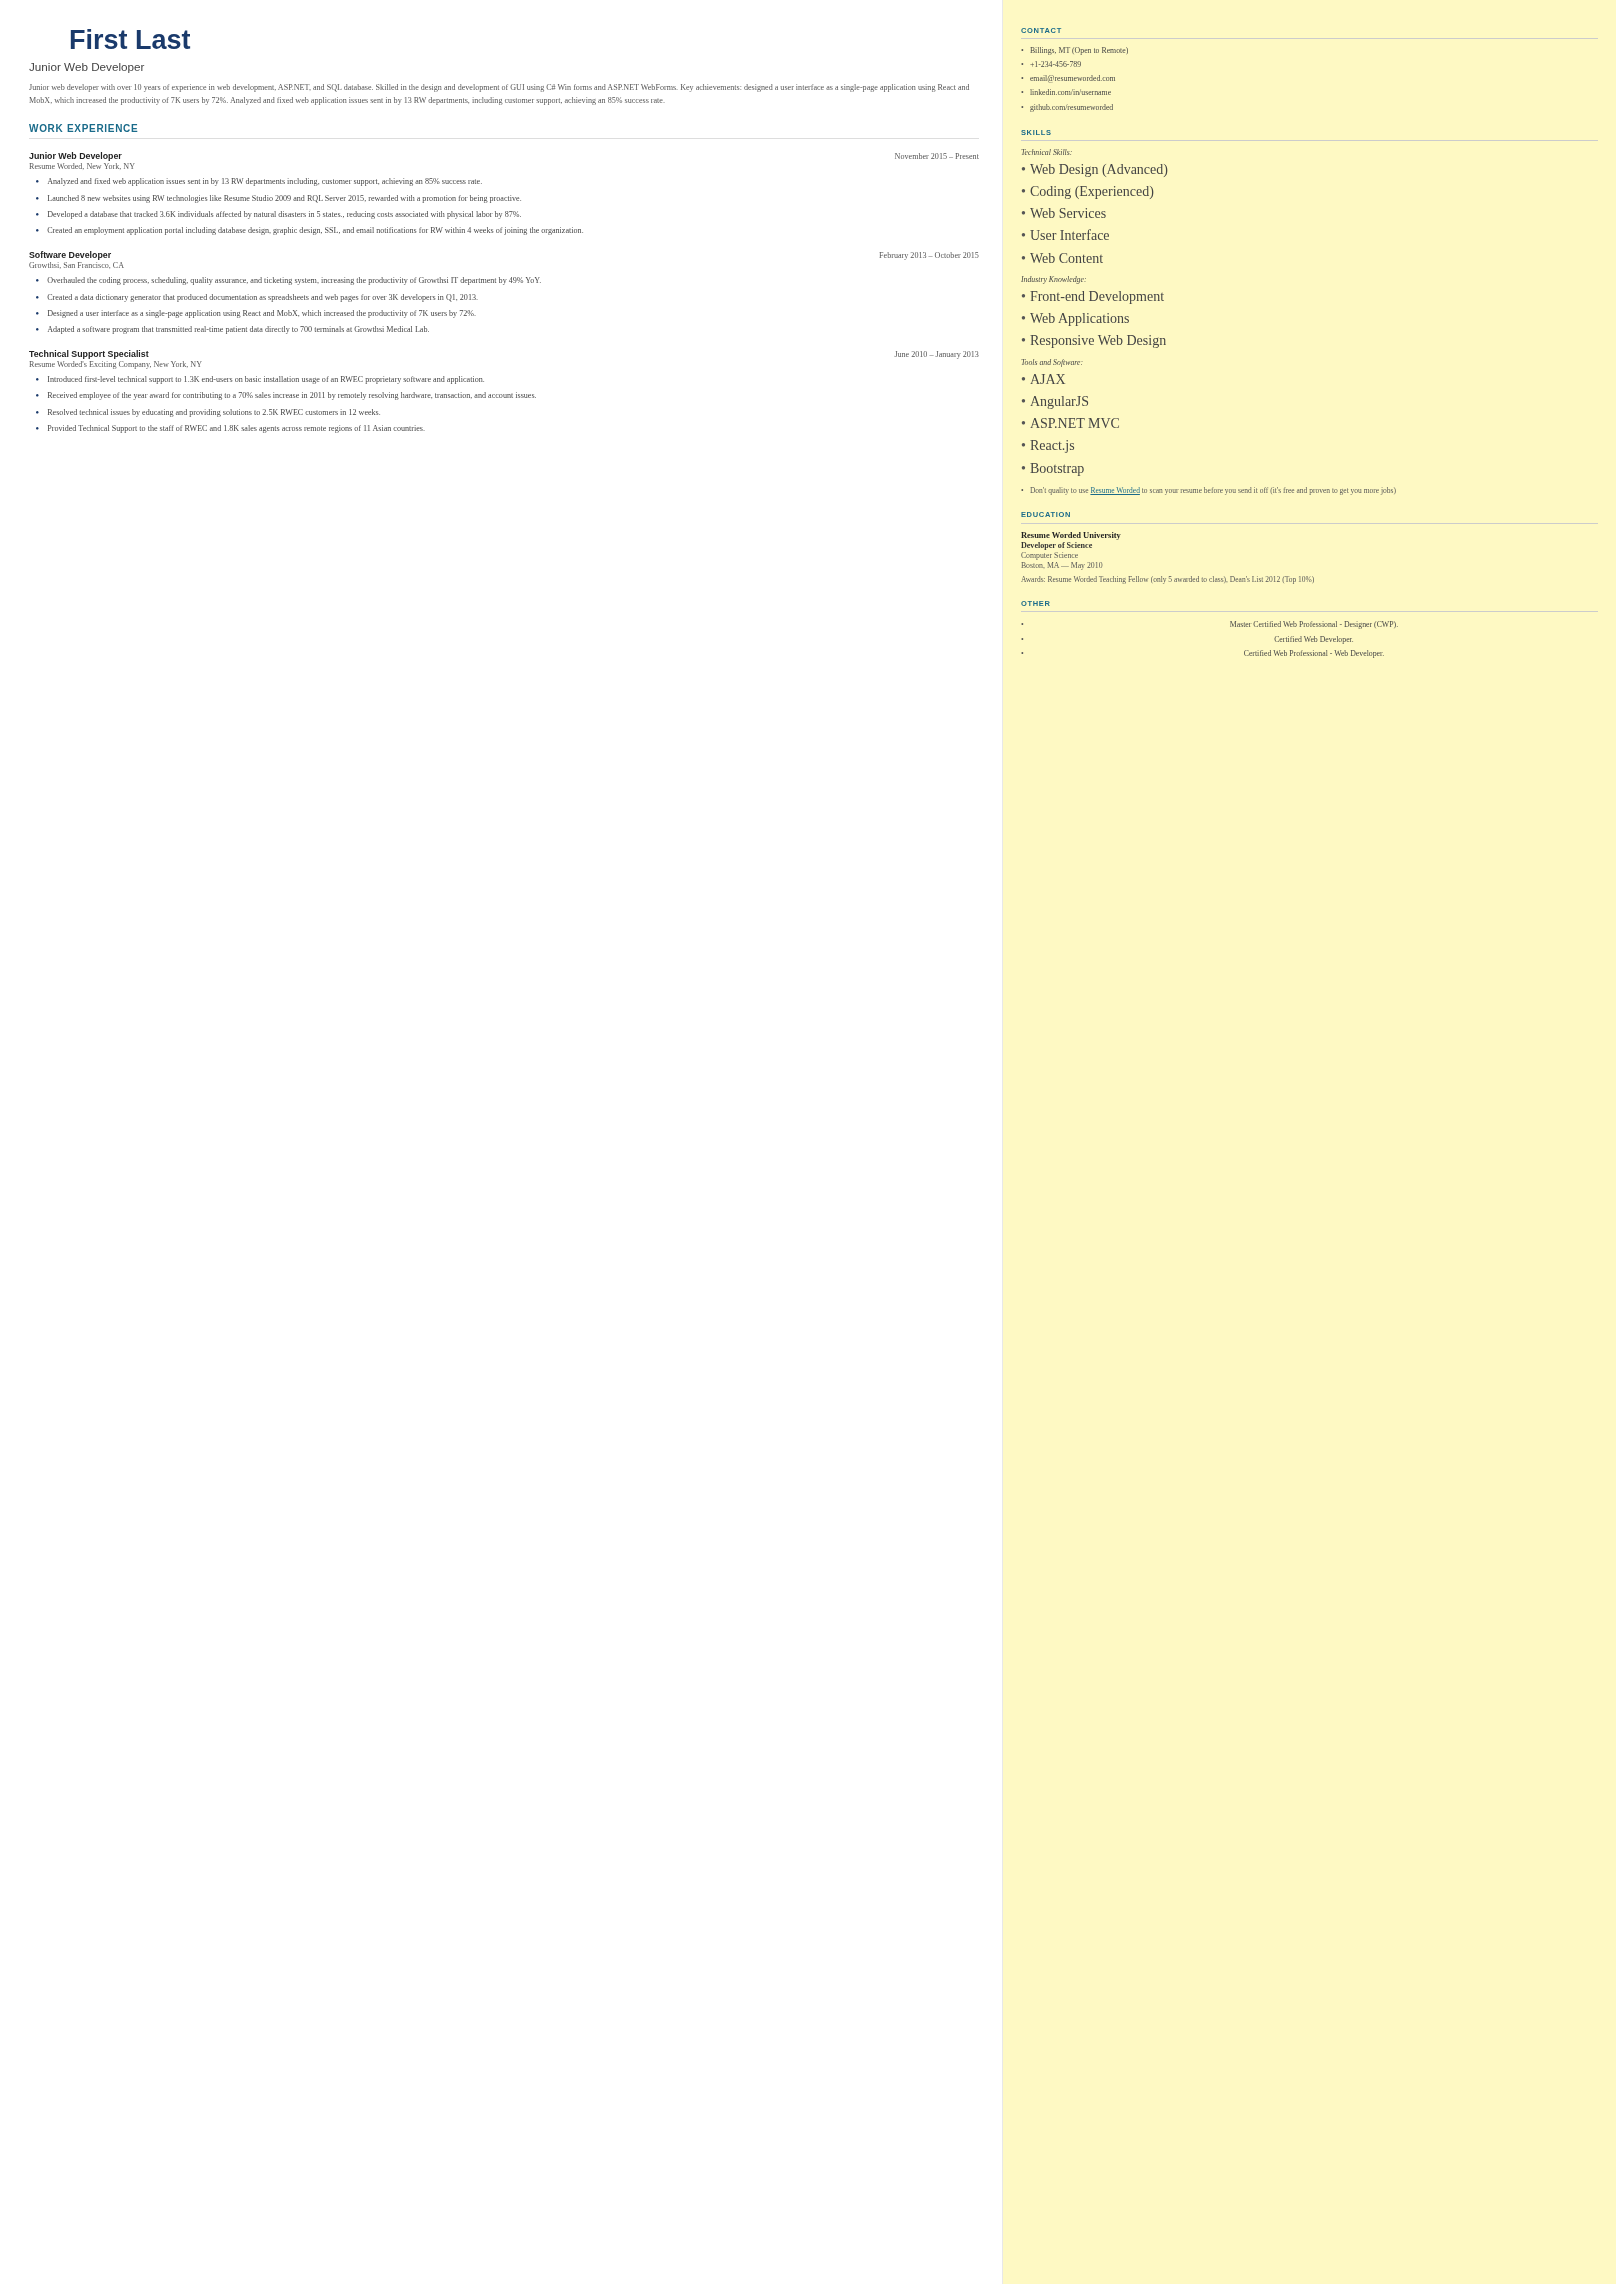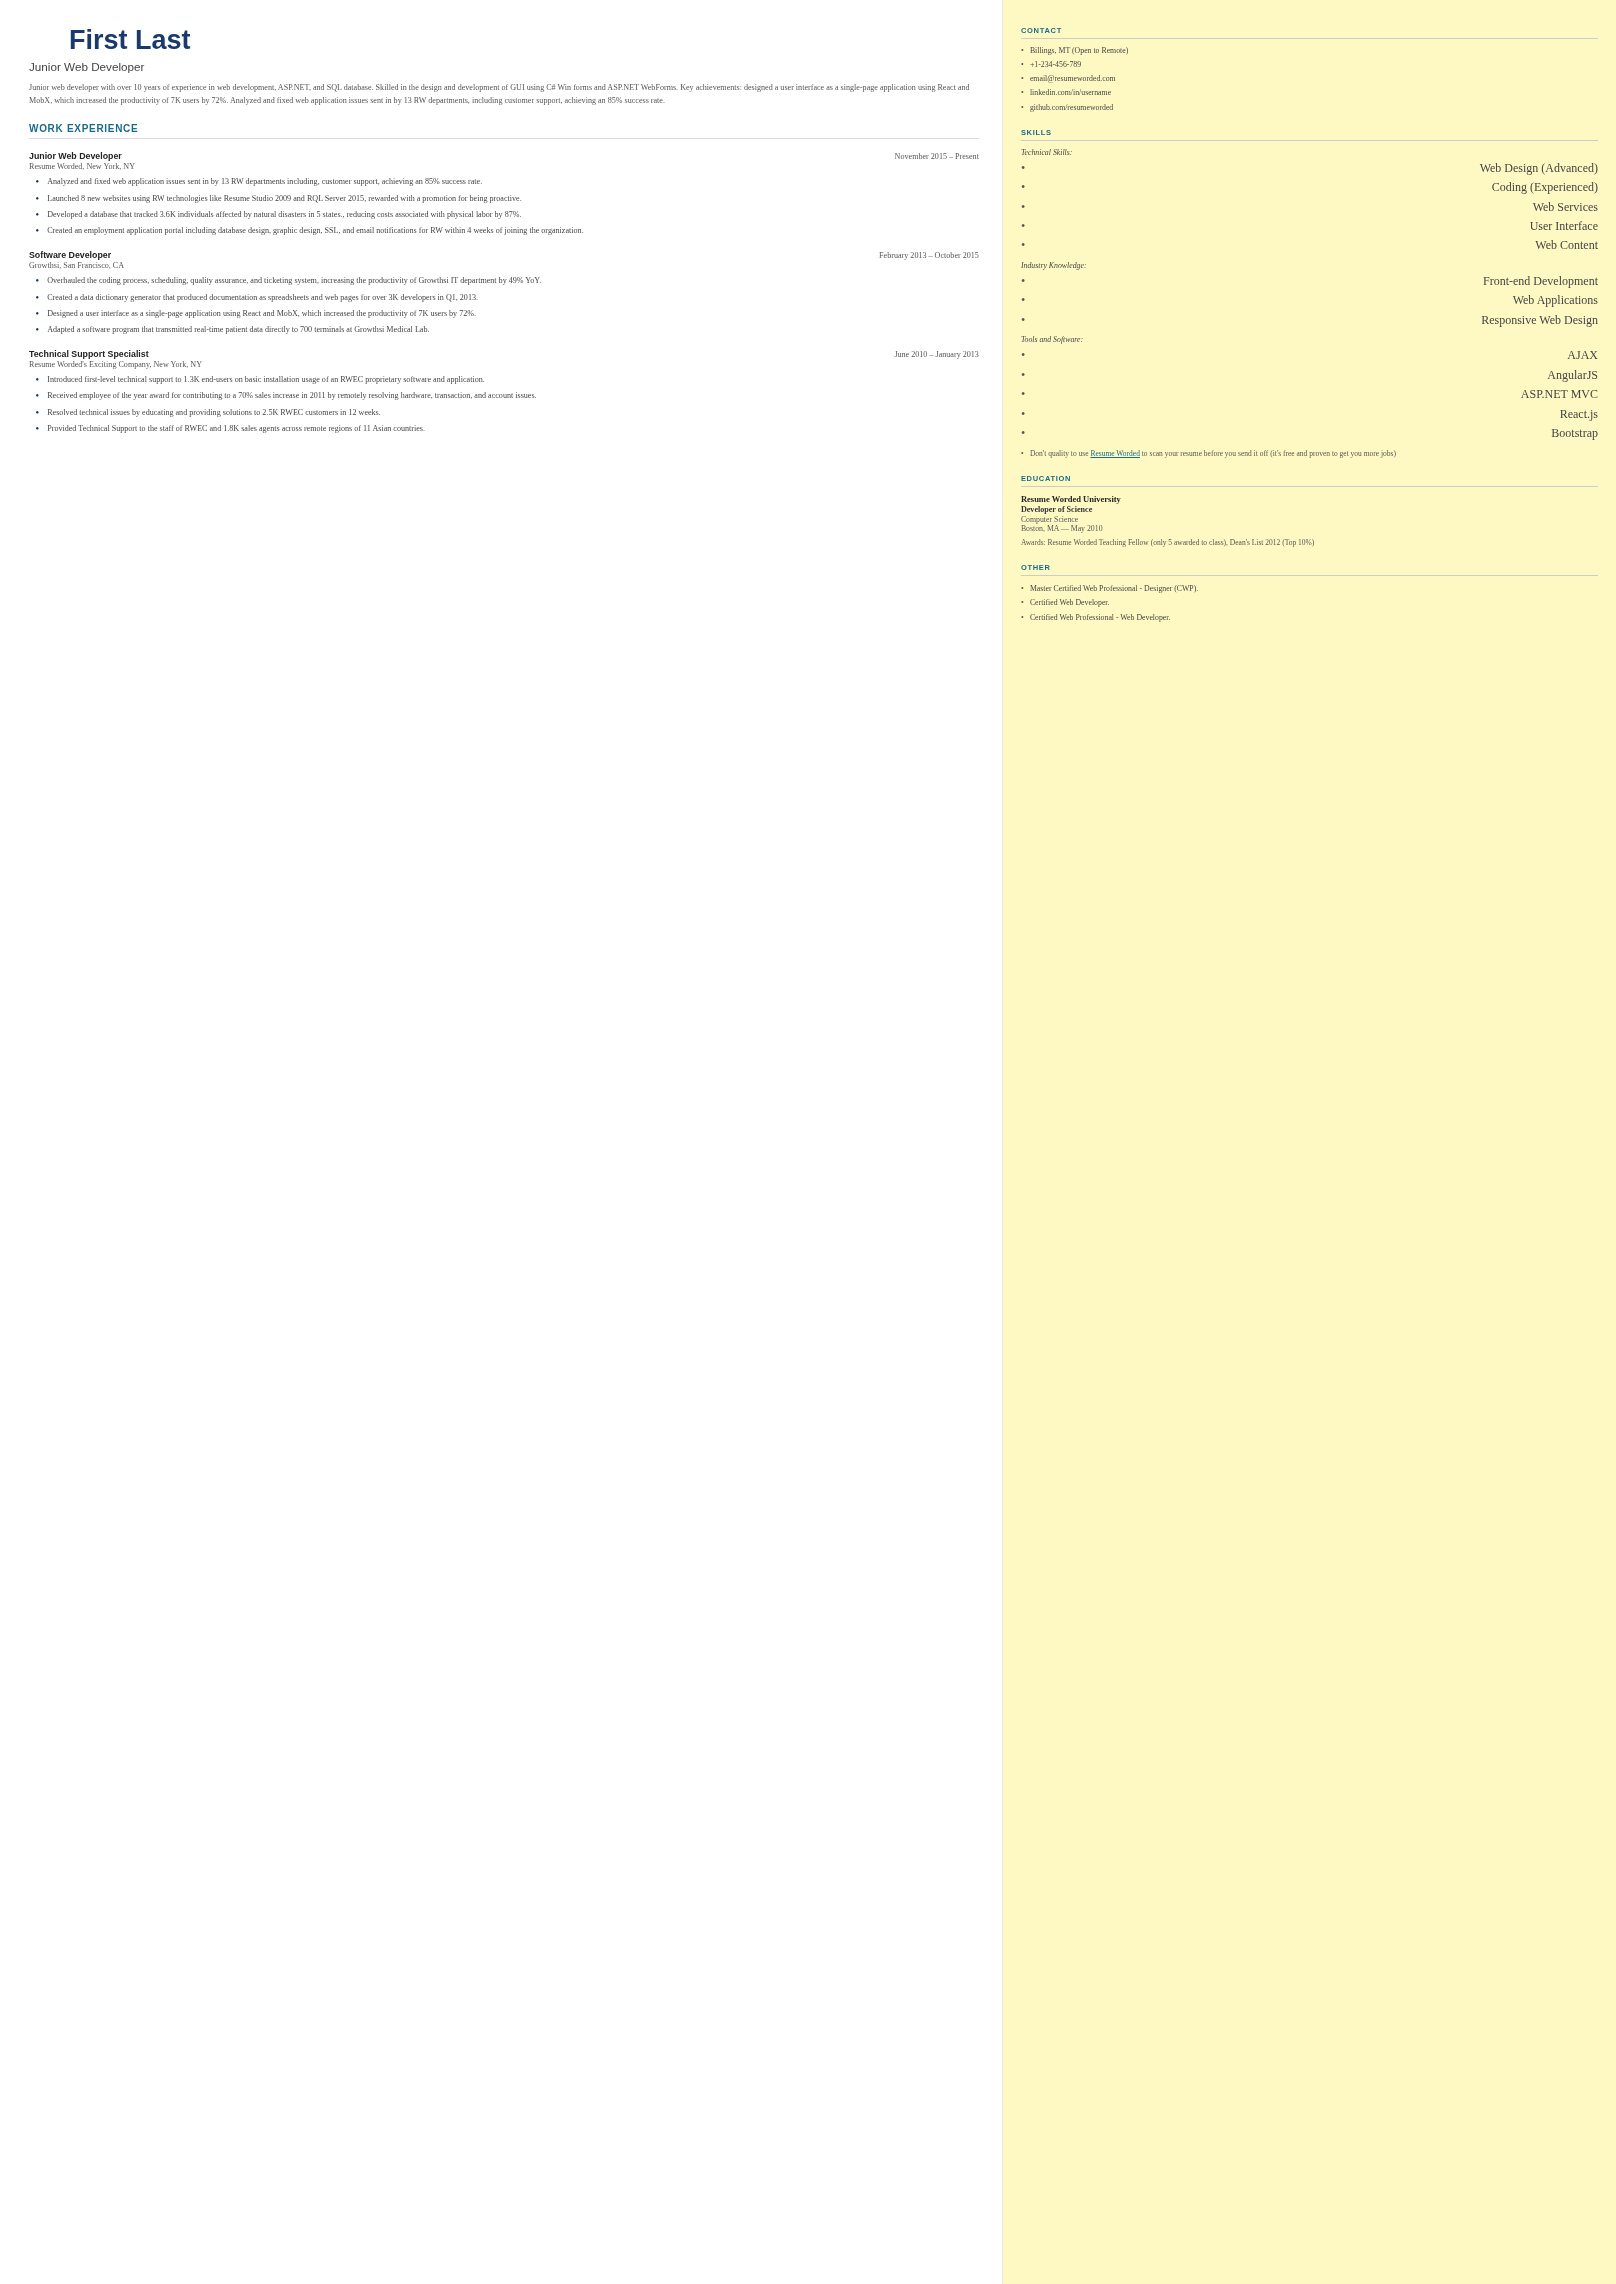--- a/index.html
+++ b/index.html
@@ -142,27 +142,26 @@
       color: #444;
       margin-bottom: 3.3px;
       margin-top: 6.5px;
     }
     .skills-list {
       list-style: none;
       padding: 0;
       margin-bottom: 3.9px;
     }
     .skills-list li {
-      font-size: 12px;
+      font-size: 14px;
       color: #444;
       margin-bottom: 2.6px;
       padding-left: 9px;
       position: relative;
       line-height: 1.4;
-      text-align: right;
     }
     .skills-list li::before {
       content: '•';
       position: absolute;
       left: 0;
       color: #555;
     }
     .promo-text {
       font-size: 7.5px;
       color: #555;
@@ -204,20 +203,21 @@
       margin-bottom: 3.9px;
     }
     .edu-awards {
       font-size: 7.5px;
       color: #555;
       line-height: 1.5;
     }
     .other-list {
       list-style: none;
       padding: 0;
+      text-align: center;
     }
     .other-list li {
       font-size: 7.8px;
       color: #444;
       margin-bottom: 3.3px;
       padding-left: 9px;
       position: relative;
       line-height: 1.45;
     }
     .other-list li::before {

